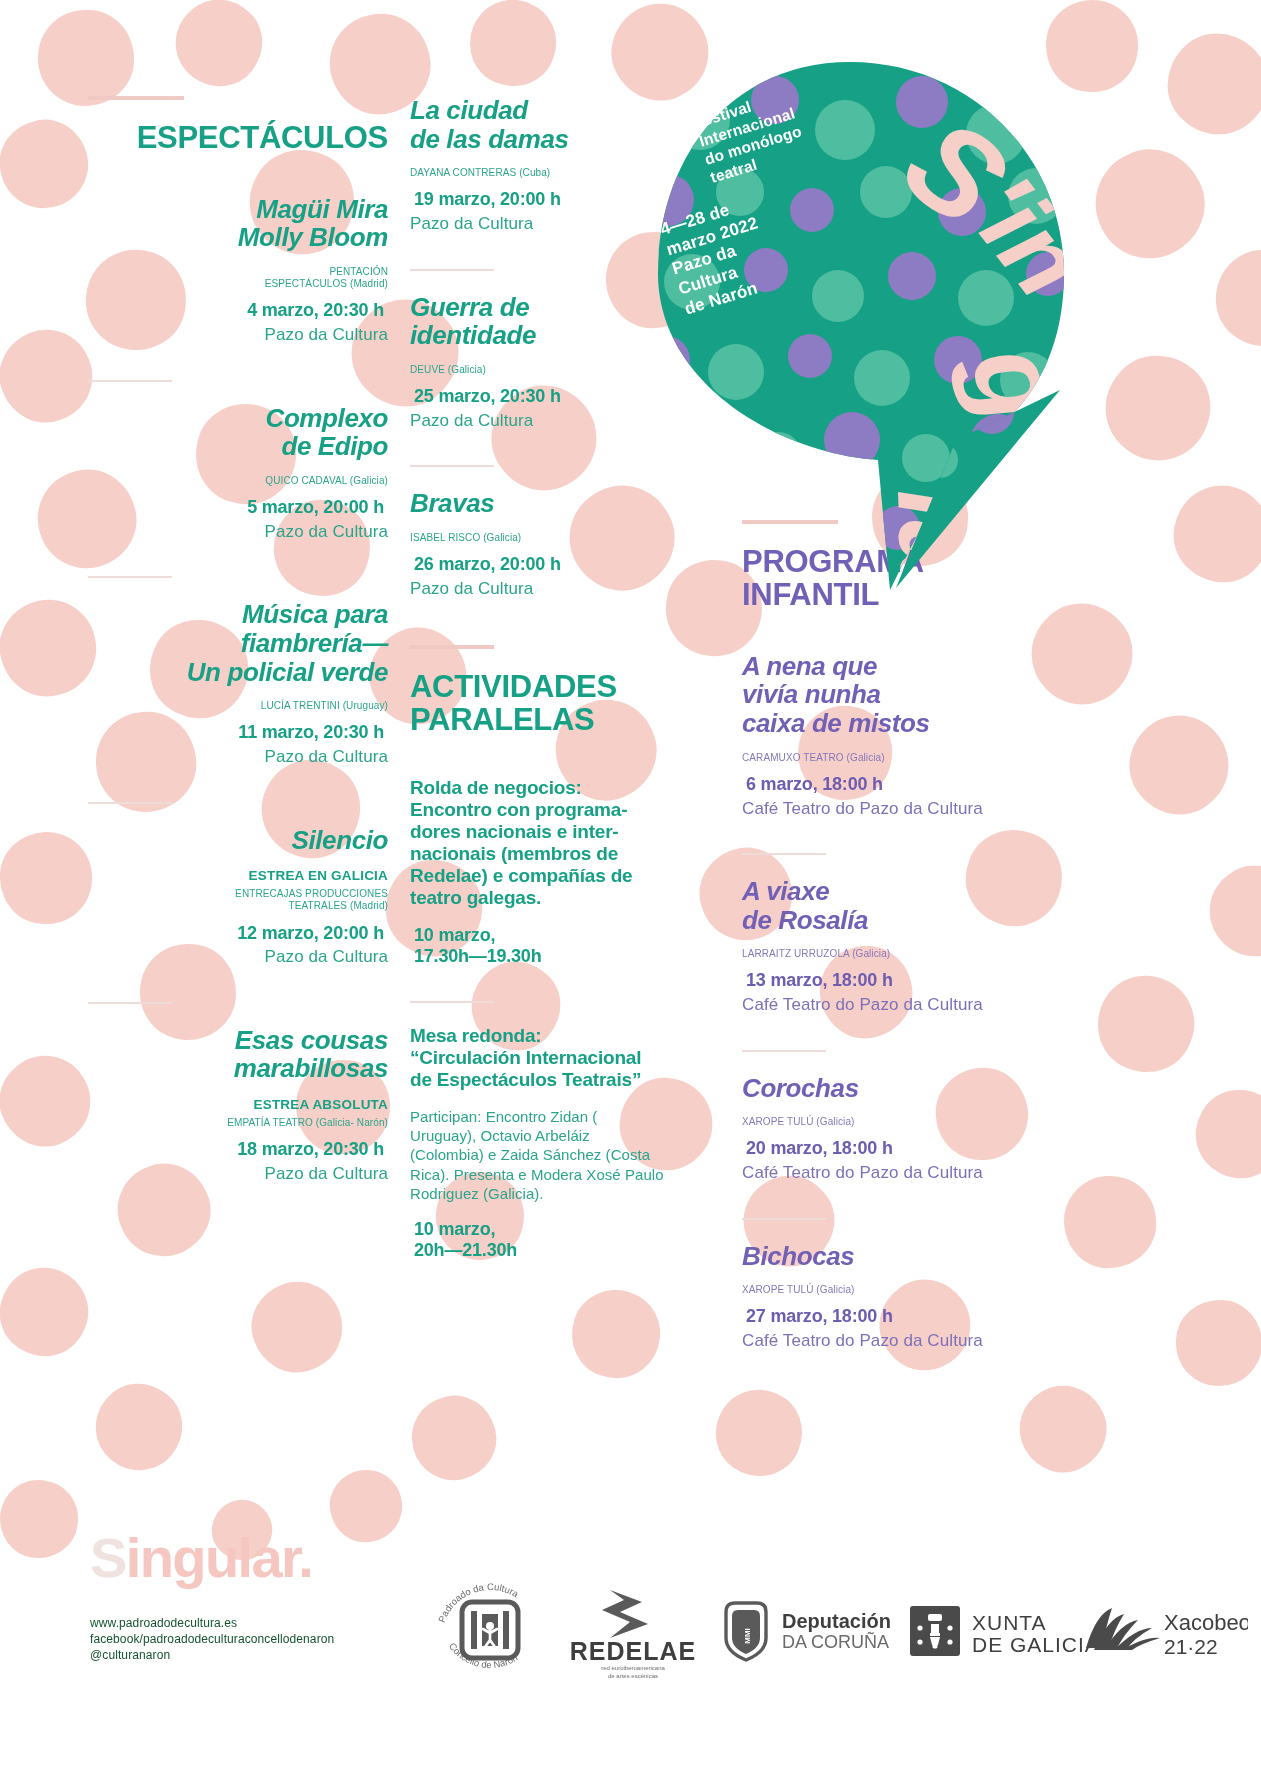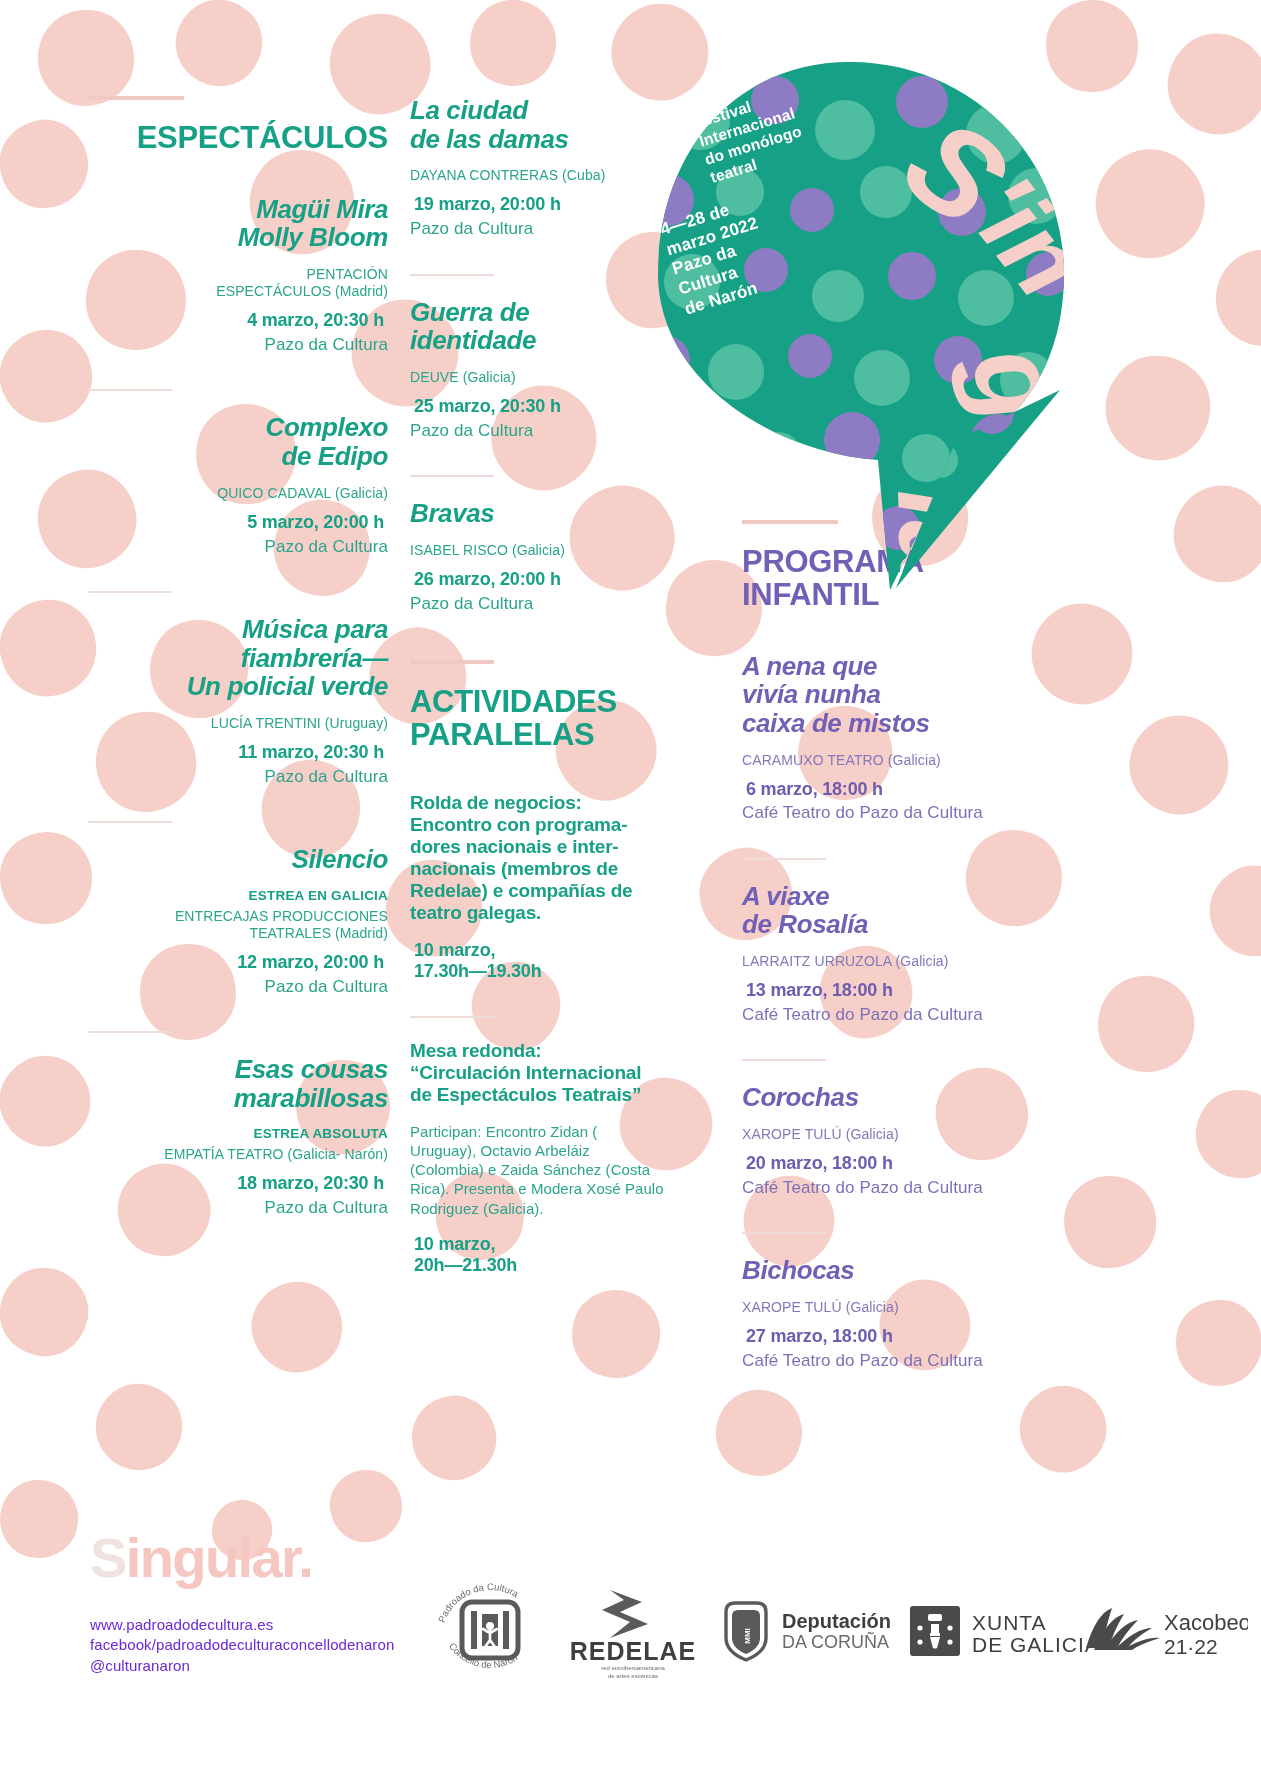--- a/index.html
+++ b/index.html
@@ -44,21 +44,21 @@
     font-size:26px;line-height:1.1;letter-spacing:-0.4px;
     color:#16a085;margin:0 0 14px 0;white-space:pre-line;
   }
   .show-title.purple{color:#7160b5;}
 
   .tag{
     font-weight:bold;font-size:13.5px;letter-spacing:.2px;
     color:#16a085;margin:0 0 1px 0;
   }
   .company{
-    font-size:14px;line-height:1.22;letter-spacing:.1px;
+    font-size:10px;line-height:1.22;letter-spacing:.1px;
     color:#2aa58c;margin:5px 0 10px 0;white-space:pre-line;
   }
   .company.purple{color:#8478bb;}
   .date{
     font-weight:bold;font-size:18px;line-height:1.16;letter-spacing:-0.2px;
     color:#16a085;margin:4px;white-space:pre-line;
   }
   .date.purple{color:#6d5cb0;}
   .venue{
     font-size:17px;line-height:1.2;letter-spacing:.1px;
@@ -89,21 +89,21 @@
 
   
   #footer{position:absolute;left:0;top:1520px;width:1102px;height:245px;z-index:5;}
   #wordmark{position:absolute;left:90px;top:10px;}
   #wordmark .wm{
     font-weight:bold;font-size:56px;letter-spacing:-1.6px;color:#f6c6c0;line-height:1;
   }
   #wordmark .wm .s-light{color:#efe2df;}
   #social{
     position:absolute;left:90px;top:95px;
-    font-size:15px;line-height:1.35;color:#6d28d9;white-space:pre-line;letter-spacing:.1px;
+    font-size:12px;line-height:1.35;color:#14532d;white-space:pre-line;letter-spacing:.1px;
   }
   .sponsors{position:absolute;left:430px;top:50px;width:800px;height:130px;}
   .sponsor{position:absolute;color:#5a5a5a;}
 </style>
 </head>
 <body>
 
 <div id="poster">
 
   <div class="dots" id="dots">

